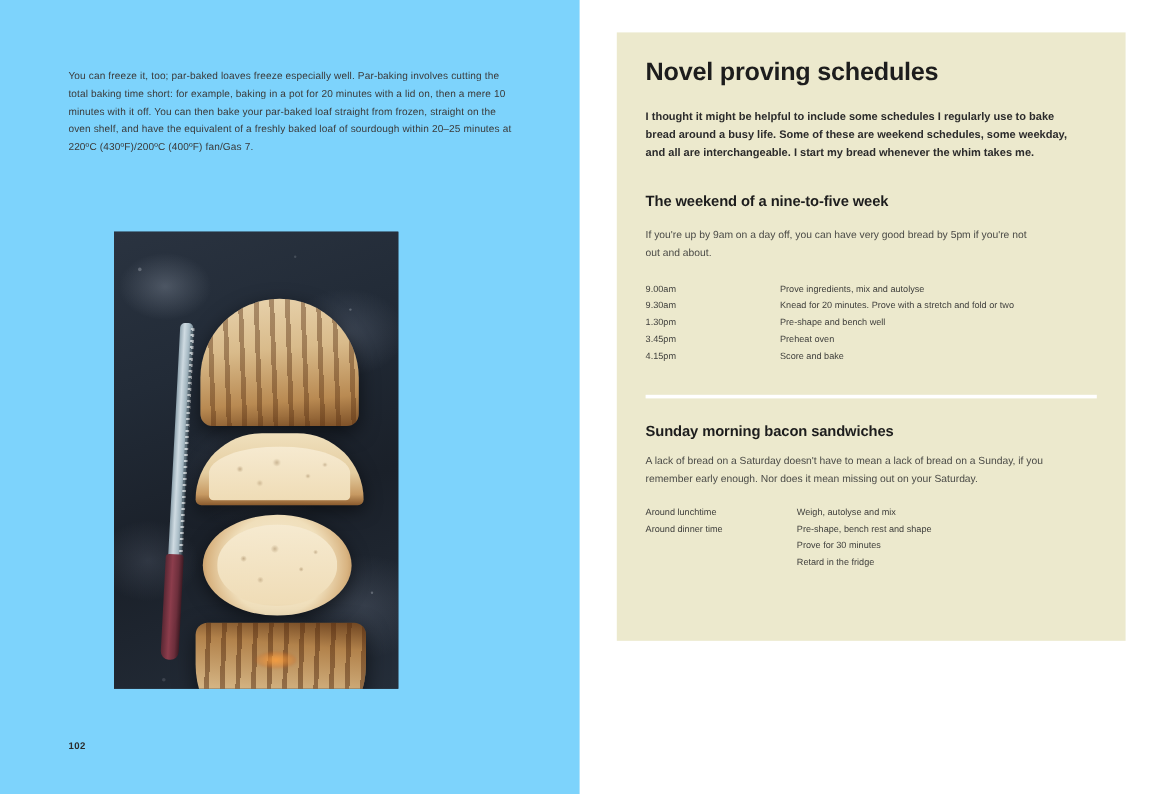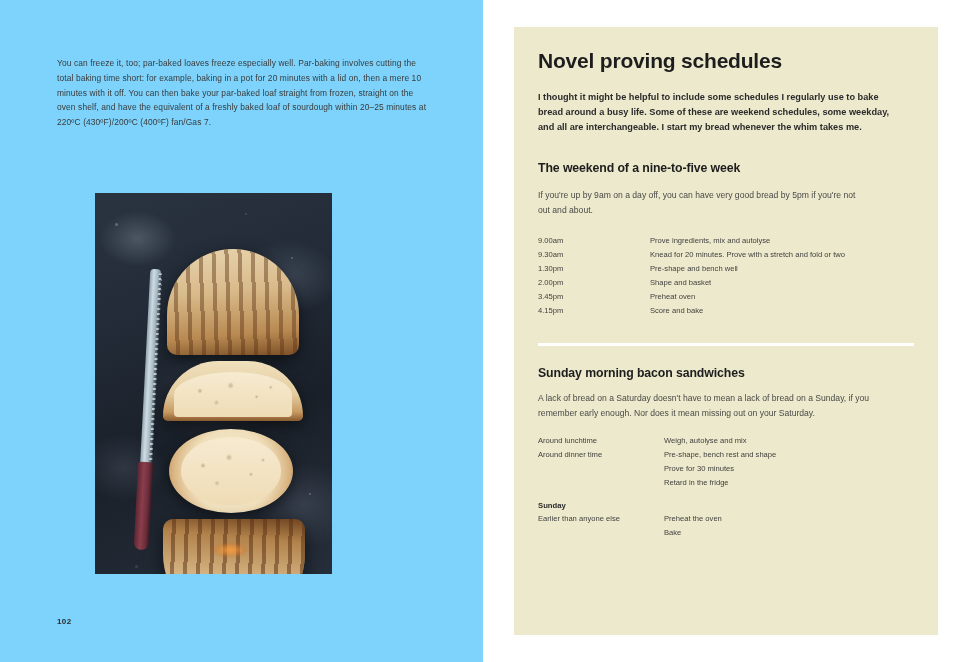--- a/index.html
+++ b/index.html
@@ -201,21 +201,21 @@
     letter-spacing: 0.4px;
     color: #2b2b2b;
   }
 
   
   .page-right {
     position: absolute;
     left: 514px;
     top: 27px;
     width: 424px;
-    height: 608px;
+    height: 507px;
     background: #ece9cd;
   }
   .rp-inner {
     position: absolute;
     left: 24px;
     top: 22px;
     width: 376px;
   }
   .rp-title {
     font-size: 21px;
@@ -366,24 +366,20 @@
             <td class="sched-time">9.00am</td>
             <td class="sched-task">Prove ingredients, mix and autolyse</td>
           </tr>
           <tr>
             <td class="sched-time">9.30am</td>
             <td class="sched-task">Knead for 20 minutes. Prove with a stretch and fold or two</td>
           </tr>
           <tr>
             <td class="sched-time">1.30pm</td>
             <td class="sched-task">Pre-shape and bench well</td>
-          </tr>
-          <tr>
-            <td class="sched-time">2.00pm</td>
-            <td class="sched-task">Shape and basket</td>
           </tr>
           <tr>
             <td class="sched-time">3.45pm</td>
             <td class="sched-task">Preheat oven</td>
           </tr>
           <tr>
             <td class="sched-time">4.15pm</td>
             <td class="sched-task">Score and bake</td>
           </tr>
         </tbody>
@@ -411,32 +407,17 @@
               <td class="day-task">Prove for 30 minutes</td>
             </tr>
             <tr>
               <td class="day-when"></td>
               <td class="day-task">Retard in the fridge</td>
             </tr>
           </tbody>
         </table>
       </div>
 
-      <div class="day-block">
-        <div class="day-head">Sunday</div>
-        <table class="day-table">
-          <tbody>
-            <tr>
-              <td class="day-when">Earlier than anyone else</td>
-              <td class="day-task">Preheat the oven</td>
-            </tr>
-            <tr>
-              <td class="day-when"></td>
-              <td class="day-task">Bake</td>
-            </tr>
-          </tbody>
-        </table>
-      </div>
 
     </div>
   </div>
 
 </div>
 
 </body></html>

